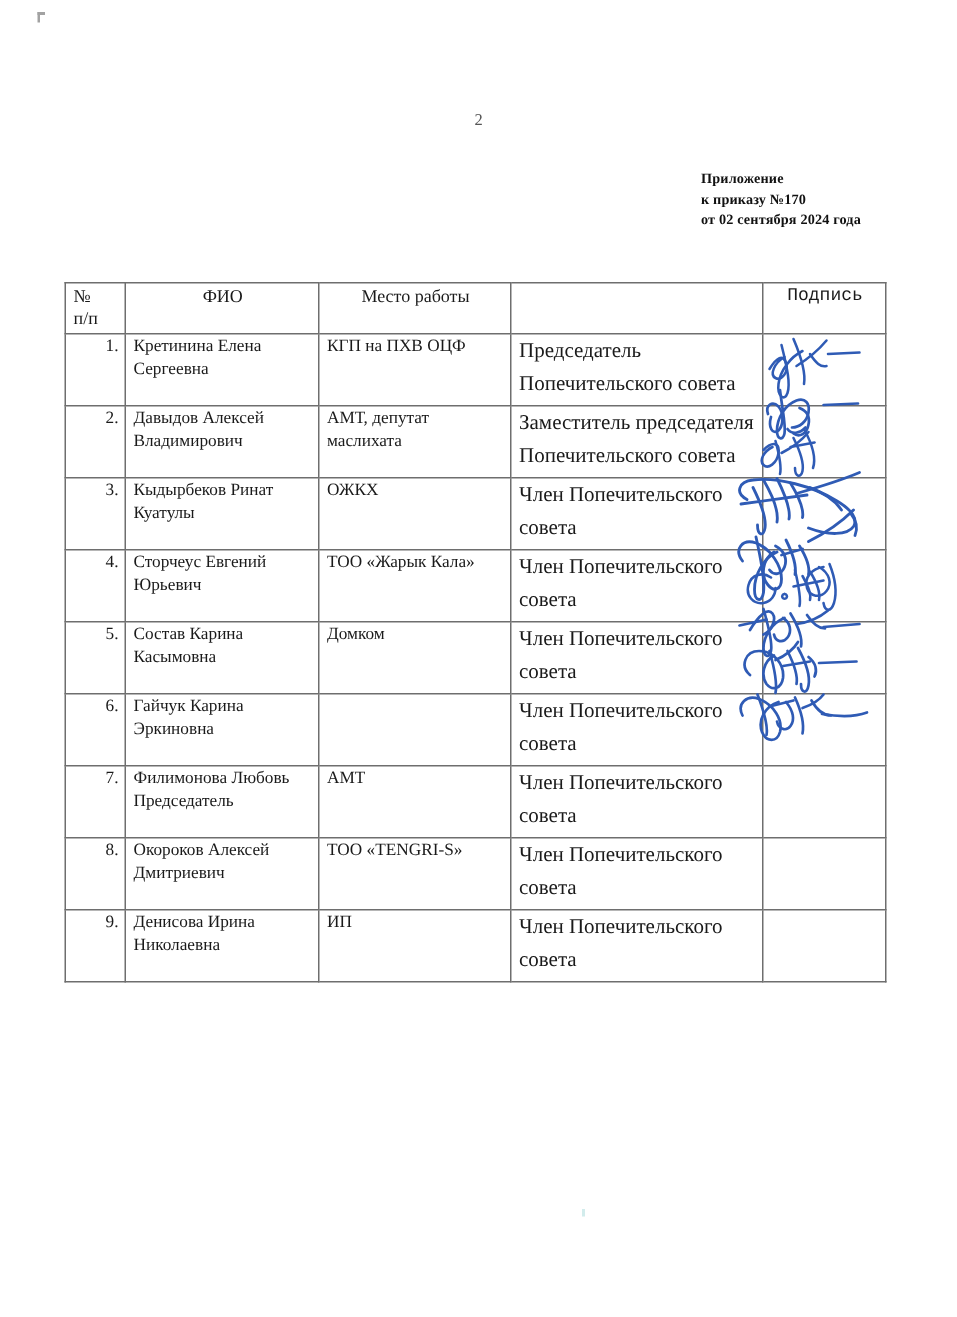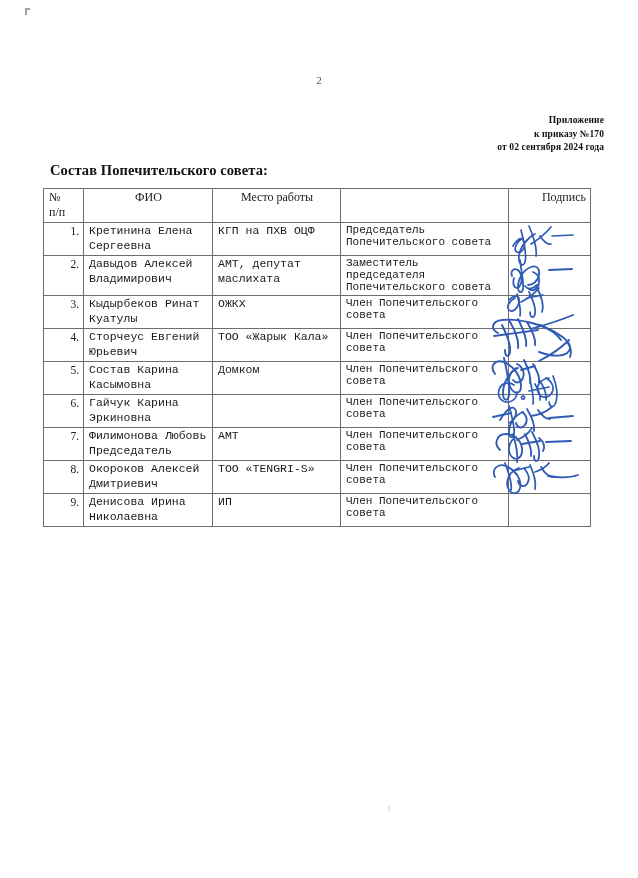--- a/index.html
+++ b/index.html
@@ -46,22 +46,22 @@
     width: 638px;
     text-align: center;
     font-size: 11px;
     color: #555;
     font-family: "Liberation Serif", serif;
   }
 
   .appendix {
     position: absolute;
     top: 114px;
-    right: 34px;
-    text-align: right;
+    right: 64px;
+    text-align: left;
     font-weight: bold;
     font-size: 9.5px;
     line-height: 13.5px;
     letter-spacing: .1px;
     color: #111;
   }
 
   .doc-title {
     position: absolute;
     top: 162px;
@@ -97,40 +97,40 @@
   col.c-sign { width: 82px;  }
 
   thead th {
     font-weight: bold;
     font-size: 12px;
     line-height: 15px;
     text-align: center;
     height: 29px;
   }
   th.h-num { text-align: left; padding-left: 6px; }
-  th.h-sign { vertical-align: bottom; padding-bottom: 2px; text-align: right; padding-left: 7px; }
+  th.h-sign { vertical-align: bottom; padding-bottom: 2px; text-align: center; padding-left: 7px; font-family: Liberation Mono, monospace; }
 
   tbody td {
     font-size: 11.5px;
     line-height: 14.5px;
     height: 28px;
   }
   td.num {
     text-align: right;
     padding-right: 7px;
     font-size: 11.5px;
   }
   td.fio, td.work {
-    font-family: Liberation Mono, monospace;
+    font-family: Liberation Serif, serif;
     margin-top: 32px;
   }
   td.role {
-    font-family: Liberation Mono, monospace;
-    font-size: 11px;
-    line-height: 12px;
+    font-family: Liberation Serif, serif;
+    font-size: 14px;
+    line-height: 22px;
   }
   td.sign { padding: 0; position: relative; }
 
   
   .sign-layer {
     position: absolute;
     left: 43px;
     top: 188px;
     width: 547px;
     height: 300px;
@@ -147,21 +147,20 @@
   <div class="scan-speck"></div>
 
   <div class="page-number">2</div>
 
   <div class="appendix">
     <div>Приложение</div>
     <div>к приказу №170</div>
     <div>от 02 сентября 2024 года</div>
   </div>
 
-  <div class="doc-title">Состав Попечительского совета:</div>
 
   <div class="table-wrap">
     <table class="council">
       <colgroup>
         <col class="c-num">
           <col class="c-fio">
           <col class="c-work">
           <col class="c-role">
           <col class="c-sign">
       </colgroup>

